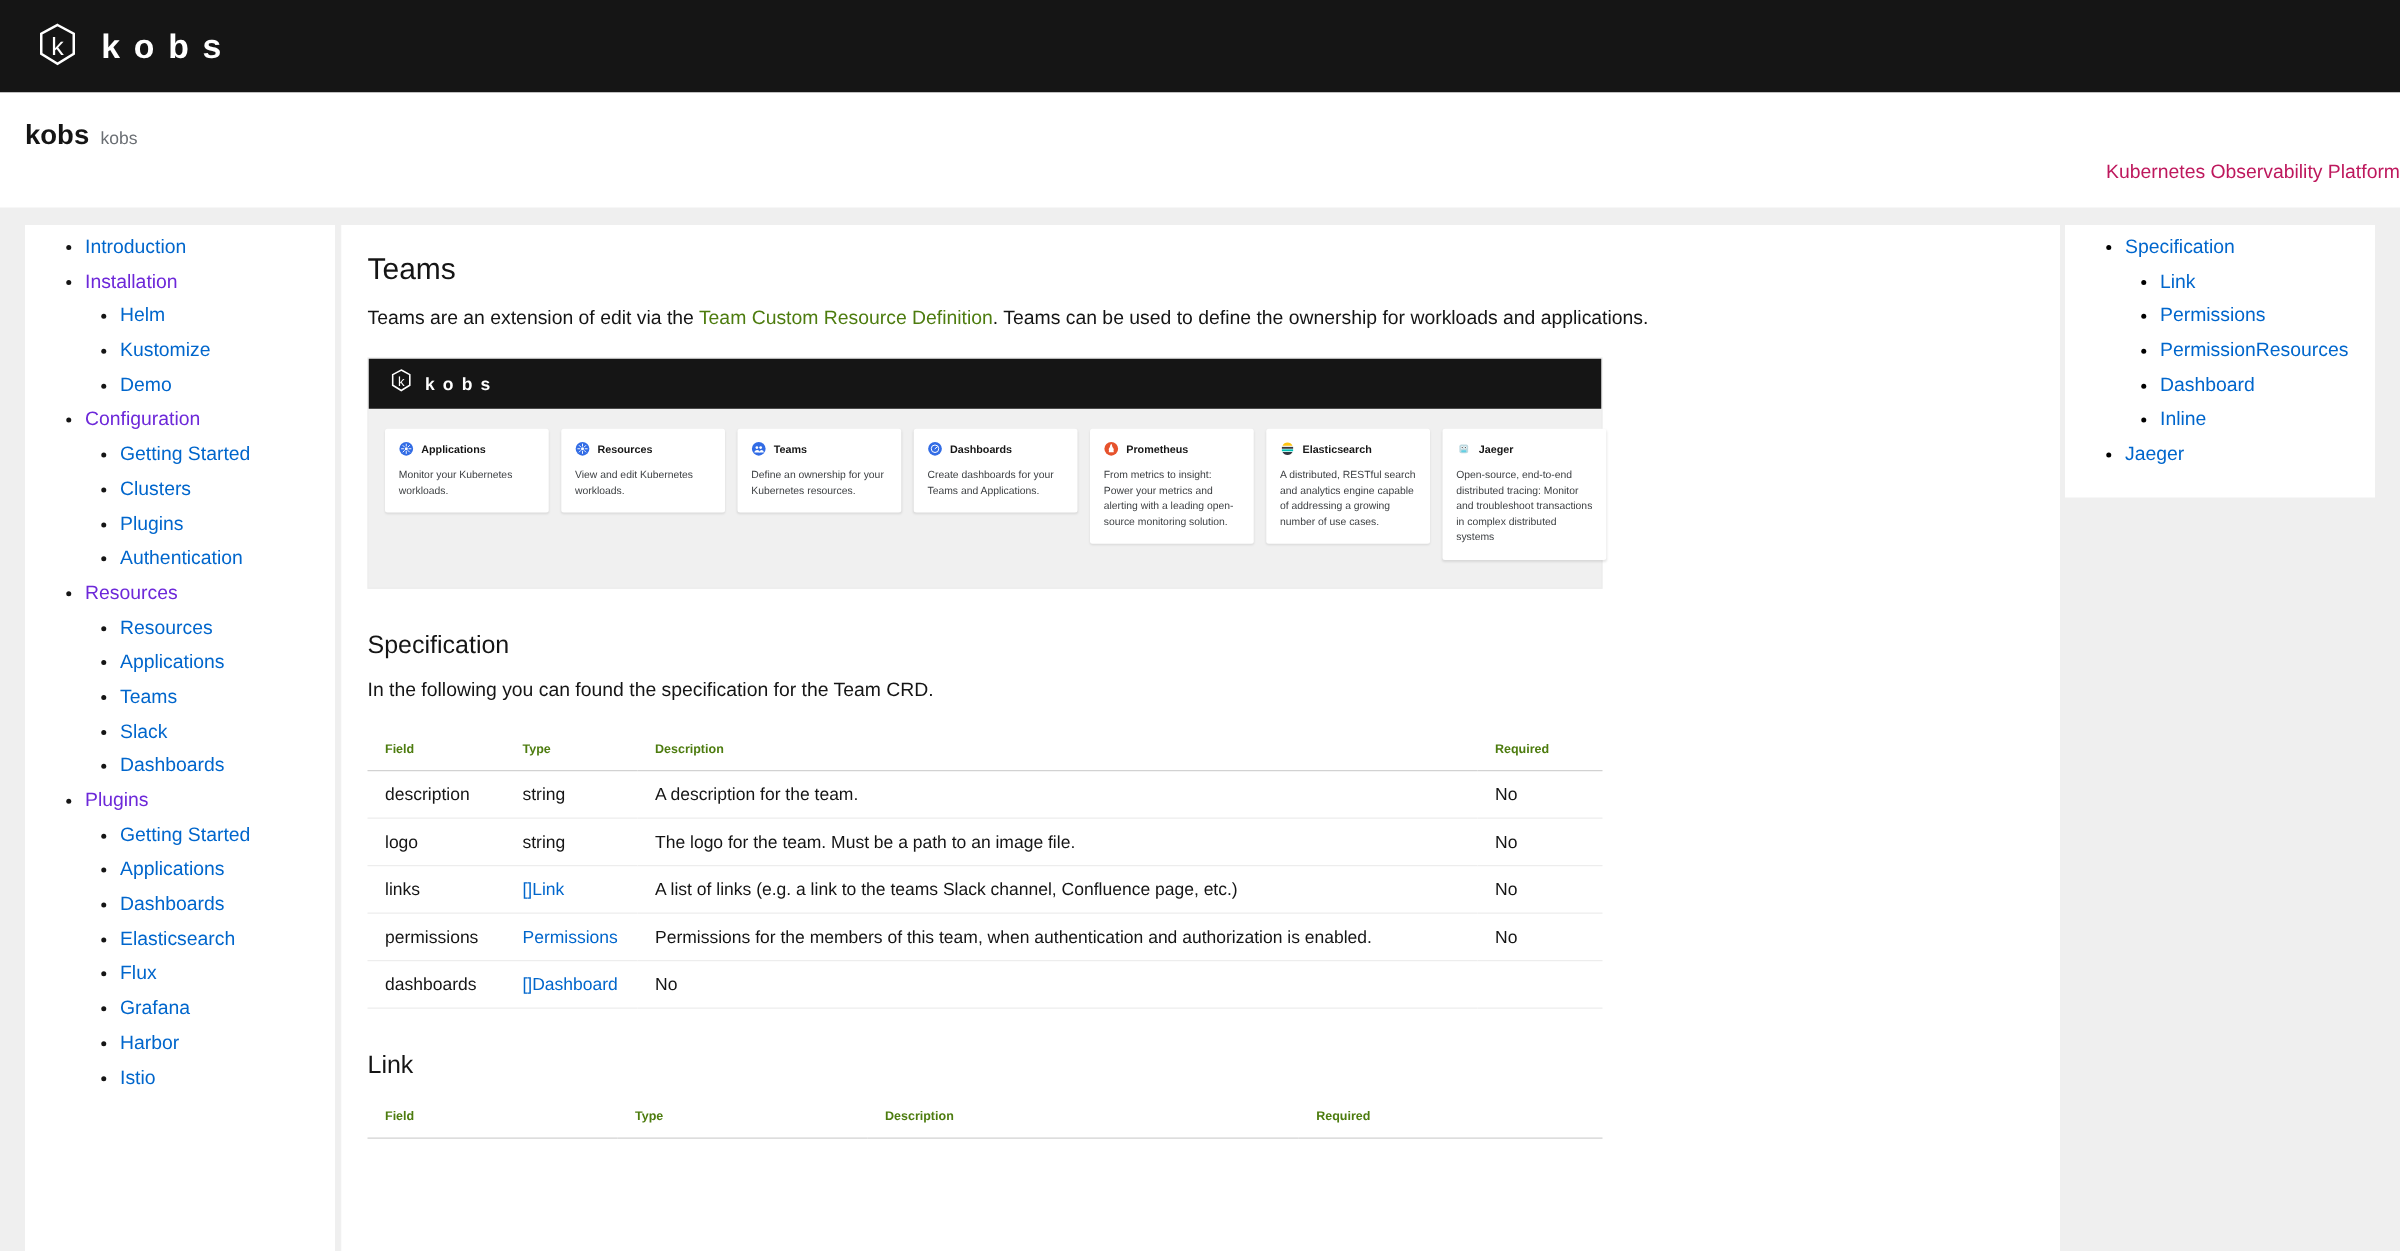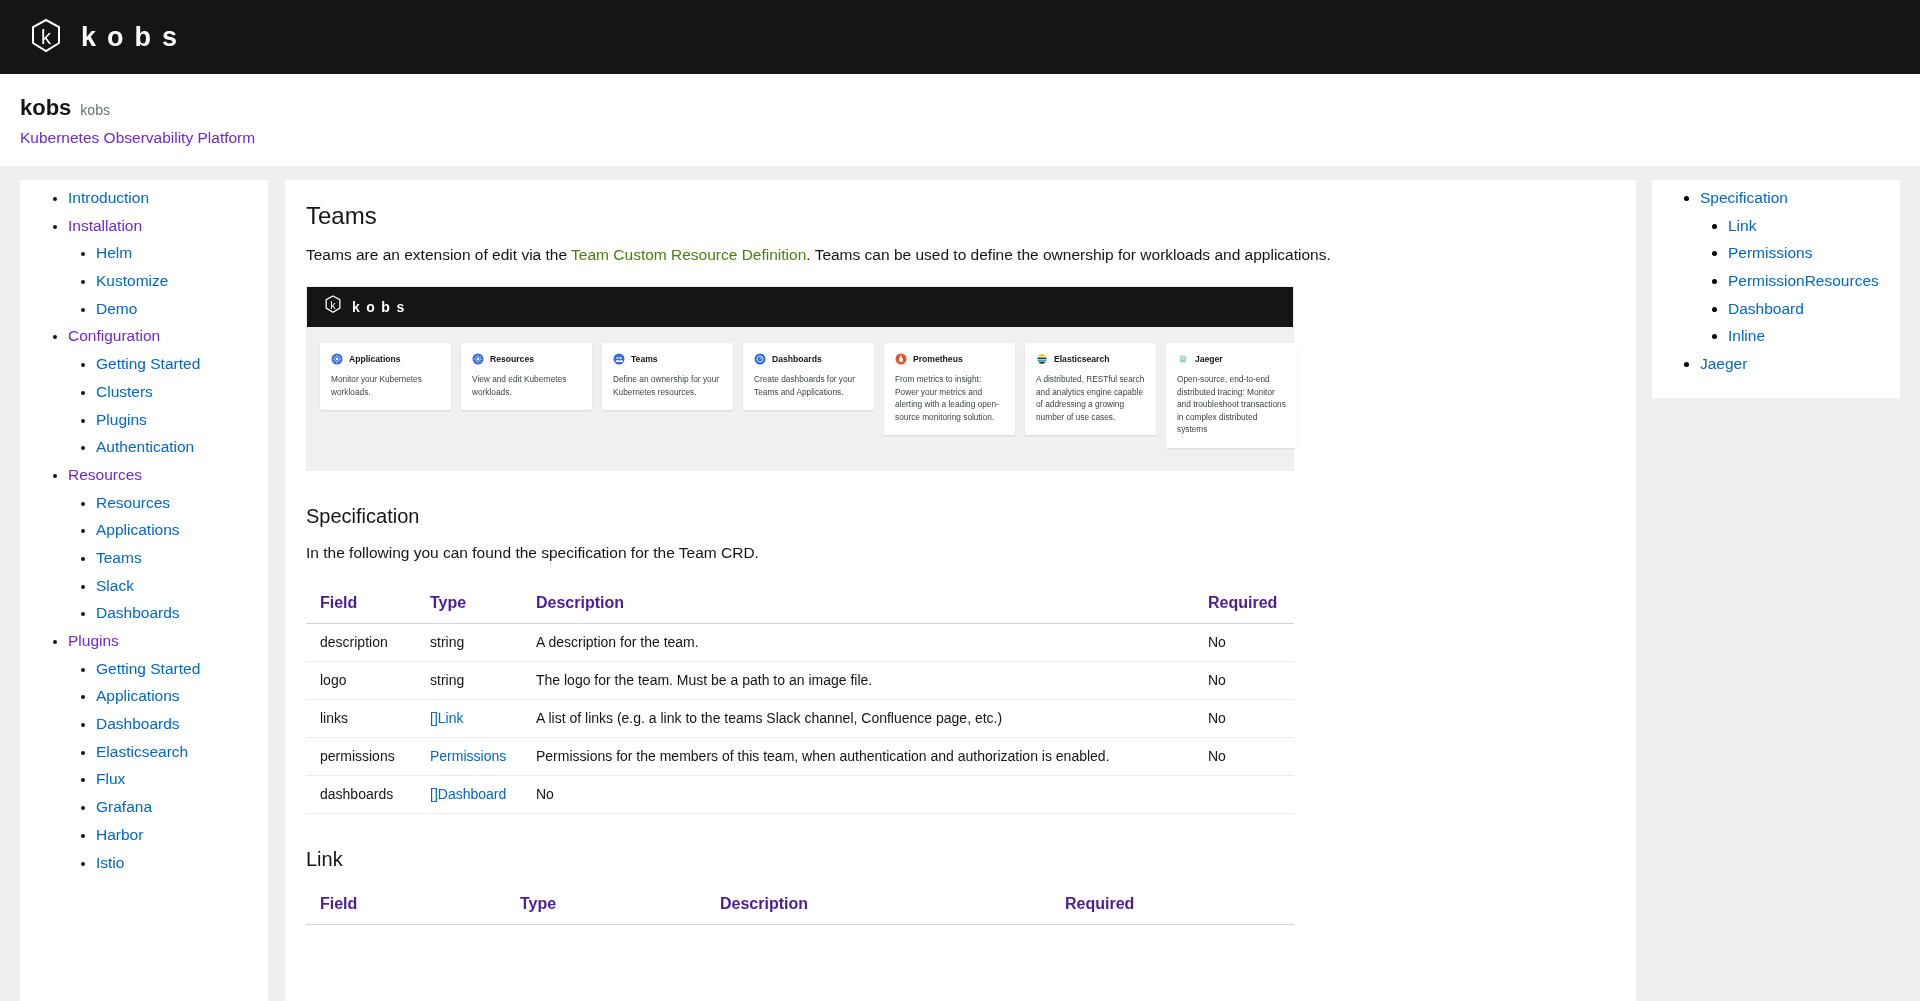--- a/index.html
+++ b/index.html
@@ -51,29 +51,30 @@
     color: #151515;
     line-height: 1.1;
   }
   .pagehead-sub {
     font-size: 14px;
     color: #6a6e73;
   }
   .pagehead-desc {
     margin-top: 9px;
     font-size: 15.5px;
-    color: #6d28d9;
+    color: #be185d;
+    text-align: right;
   }
 
   
   .body-wrap {
     display: flex;
     align-items: flex-start;
     padding: 14px 20px 0 20px;
-    gap: 16px;
+    gap: 4px;
     height: 652px;
   }
 
   .left-nav {
     width: 248px;
     flex: 0 0 248px;
     background: #ffffff;
     min-height: 821px;
     padding: 10px 0 0 0;
     overflow: hidden;
@@ -193,23 +194,23 @@
   .ic { width: 12px; height: 12px; flex: 0 0 12px; display:block; }
 
   
   table.doc-table {
     width: 988px;
     border-collapse: collapse;
     margin: 0 0 10px 0;
   }
   table.doc-table th {
     text-align: left;
-    font-size: 16px;
+    font-size: 10px;
     font-weight: bold;
-    color: #4c1d95;
+    color: #4d7c0f;
     padding: 10px 14px 11px 14px;
     border-bottom: 1px solid #d2d2d2;
   }
   table.doc-table td {
     font-size: 14px;
     color: #151515;
     padding: 10px 14px 11px 14px;
     border-bottom: 1px solid #ededed;
   }
   table.doc-table td a { color: #0066cc; text-decoration: none; }

